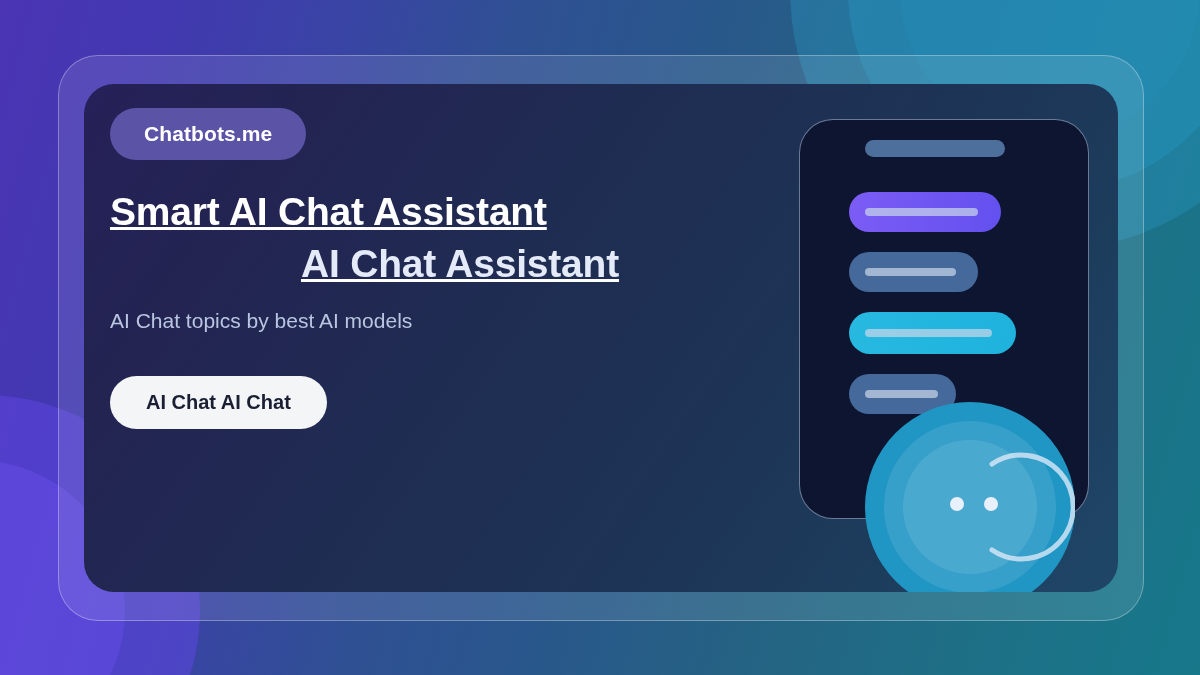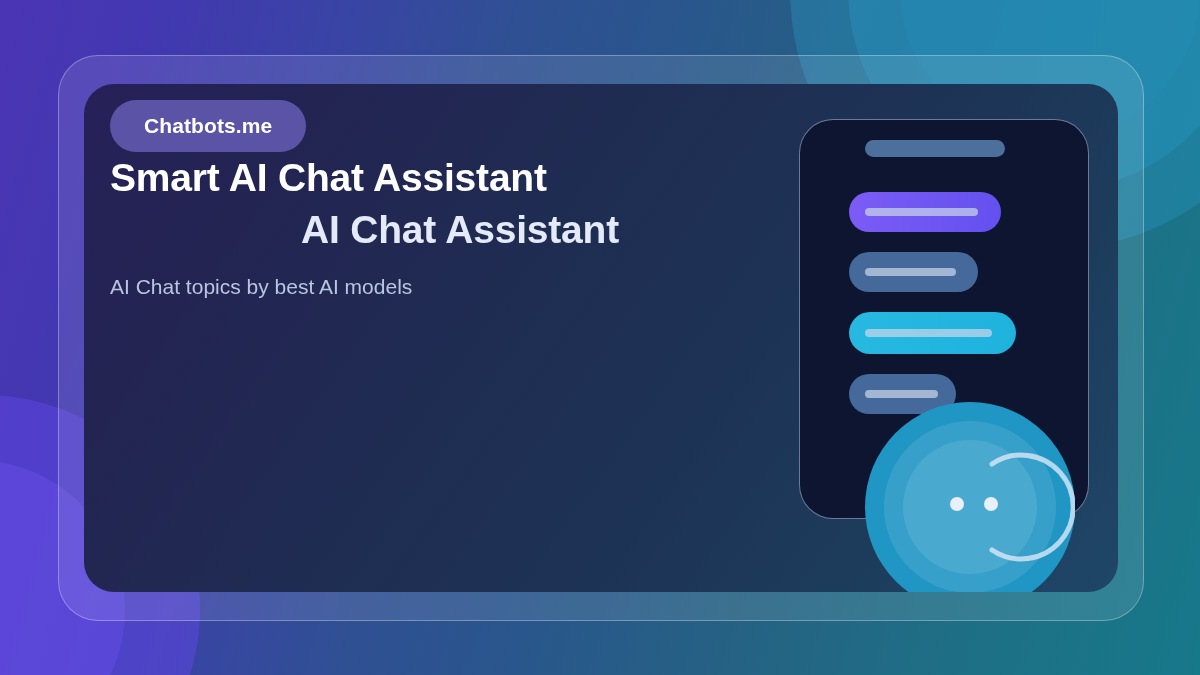--- a/index.html
+++ b/index.html
@@ -55,21 +55,21 @@
         #262159 0%,
         #232452 18%,
         #1f2c52 40%,
         #1d3355 62%,
         #1d3d5d 82%,
         #1f4667 100%);
     overflow:hidden;
   }
 
   
-  .copy { position:absolute; left:26px; top:16px; width:700px; }
+  .copy { position:absolute; left:26px; top:24px; width:700px; }
 
   .pill {
     display:inline-block;
     border-radius:30px;
     color:#fff;
     font-weight:bold;
     white-space:nowrap;
     text-align:center;
   }
   .pill-brand {
@@ -79,25 +79,27 @@
     letter-spacing:.1px;
   }
   .pill-tag {
     margin-top:19px;
     padding:13px 34px;
     font-size:19px;
     background:linear-gradient(95deg,#2f6bb8 0%,#2a66b4 100%);
   }
 
   .headline {
+    margin-top:26px;
     color:#ffffff;
     font-size:39px;
     font-weight:bold;
     line-height:1.33;
     letter-spacing:-.2px;
+    text-decoration:underline;
   }
   .headline .l3 { color:#e4eaf7;text-align:center; }
 
   .subtitle {
     margin-top:17px;
     color:#b9c6e0;
     font-size:21px;
     font-weight:normal;
     line-height:1.3;
   }
@@ -206,20 +208,23 @@
 
 
       <div class="headline">
         <div class="l1">Smart AI Chat Assistant</div>
         <div class="l3">AI Chat Assistant</div>
       </div>
 
       <div class="subtitle">AI Chat topics by best AI models</div>
 
 
+      <div>
+        <div class="cta">AI Chat AI Chat</div>
+      </div>
 
     </div>
 
     <div class="phone">
 
       <div class="bar bar-title"></div>
 
       <div class="bubble bub1">
         <div class="line"></div>
       </div>

